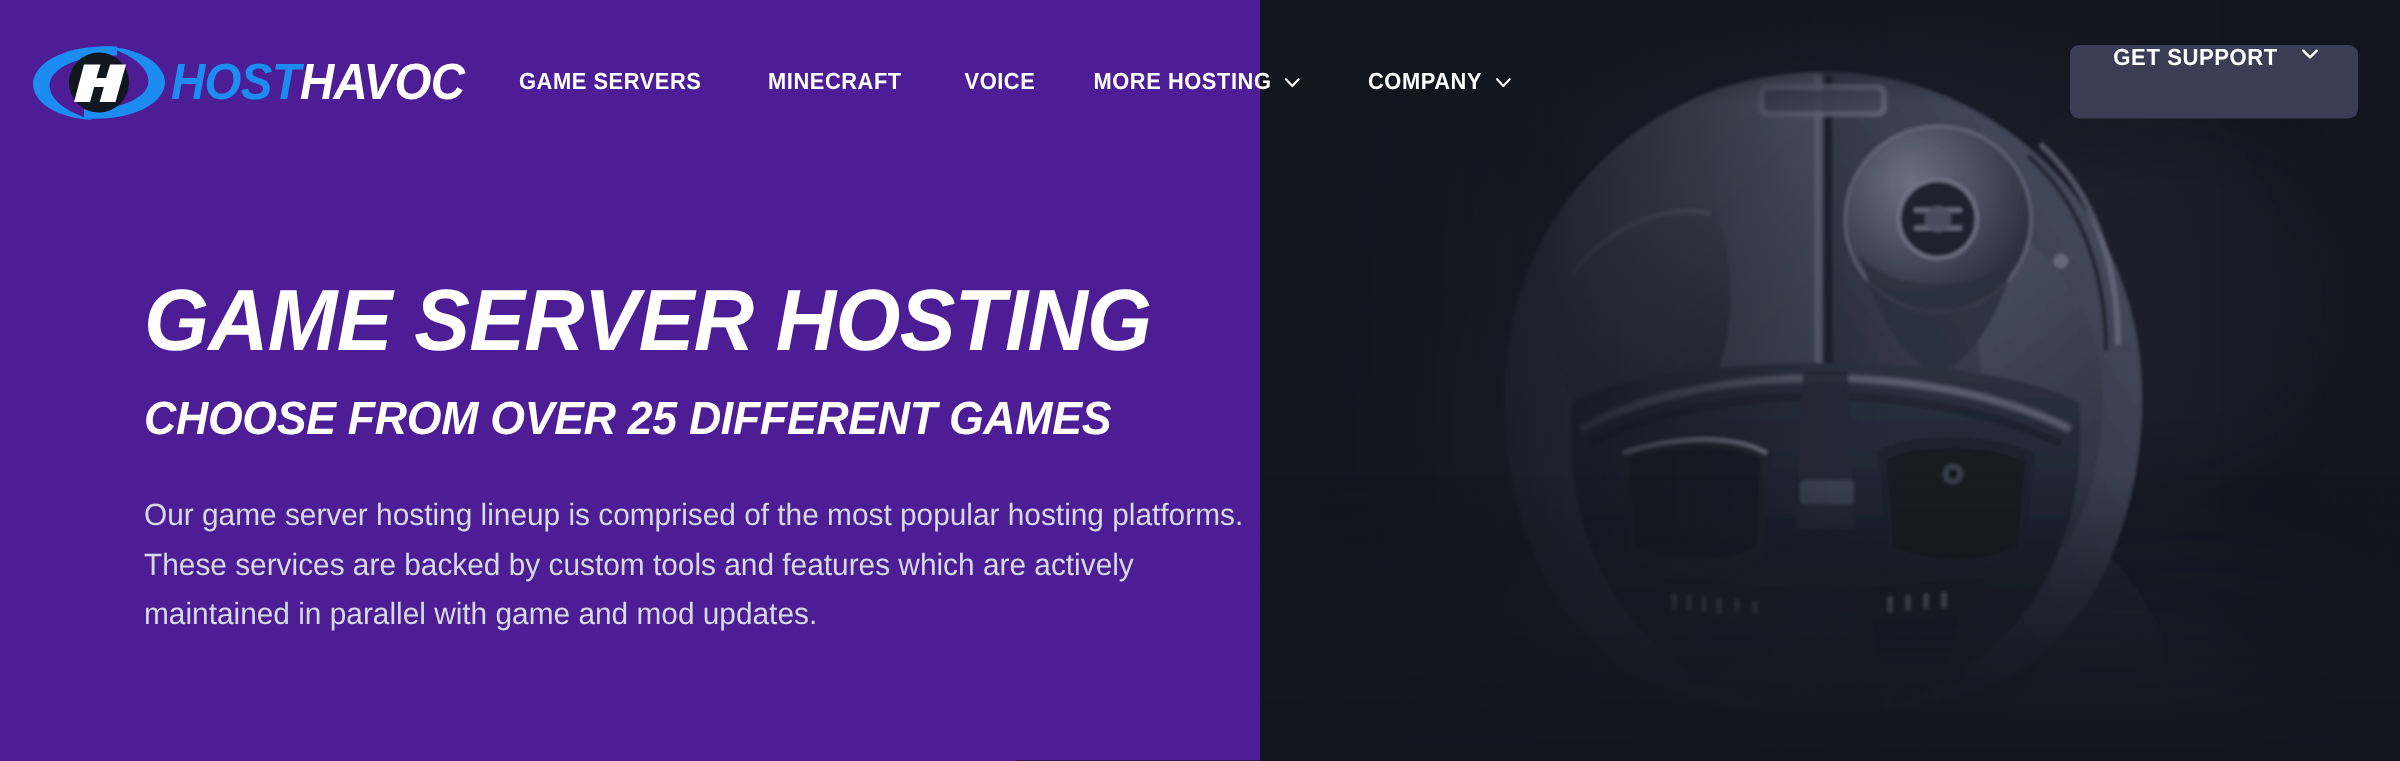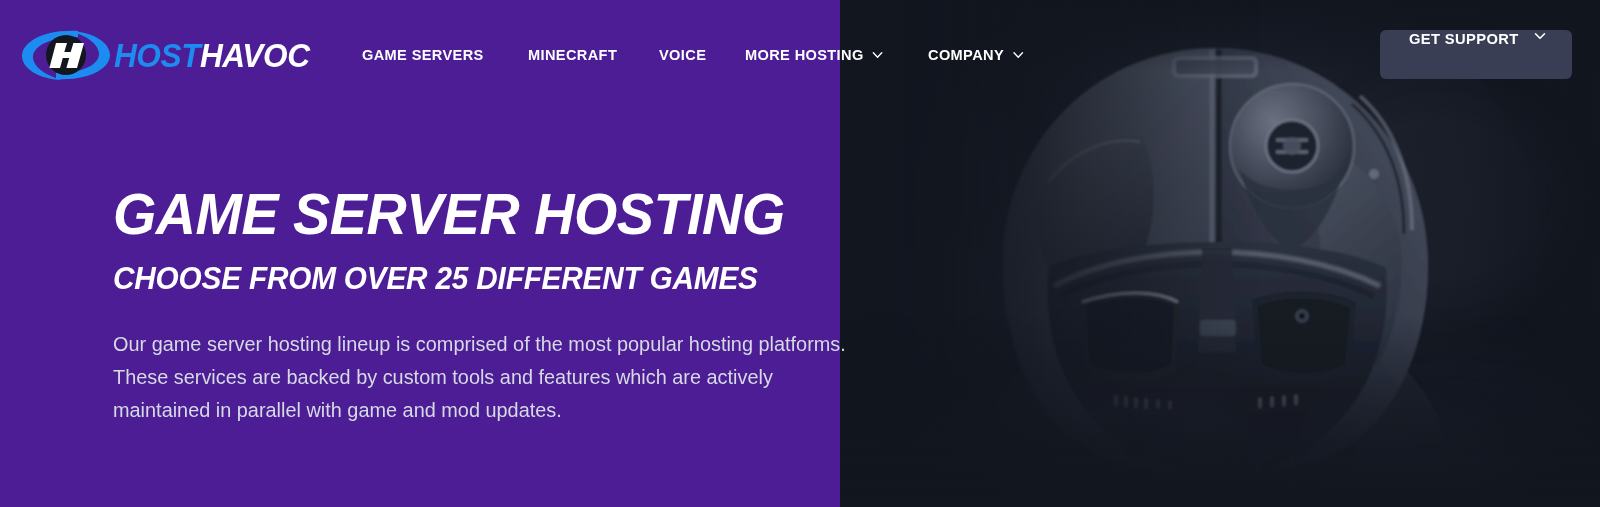--- a/index.html
+++ b/index.html
@@ -76,21 +76,21 @@
     white-space:nowrap;
     margin-left:2px;
     transform:scaleX(0.93);
     transform-origin:left center;
   }
   .logo-word .w-host  { color:#1d8cf0; }
   .logo-word .w-havoc { color:#ffffff; }
 
   .nav {
     display:flex; align-items:center;
-    margin-left:38px;
+    margin-left:22px;
     height:100%;
   }
   .nav-item {
     display:flex; align-items:center; gap:9px;
     color:#ffffff;
     font-size:15.5px;
     font-weight:bold;
     letter-spacing:0.4px;
     white-space:nowrap;
     padding:8px 0;
@@ -123,21 +123,21 @@
     font-size:15.5px;
     font-weight:bold;
     letter-spacing:0.4px;
     white-space:nowrap;
     transform:scaleX(0.95);
   }
 
   
   .hero-copy {
     position:absolute;
-    left:113px; top:185px;
+    left:96px; top:185px;
     width:830px;
     z-index:15;
   }
   .hero-title {
     color:#ffffff;
     font-size:58px;
     font-weight:bold;
     font-style:italic;
     line-height:1;
     letter-spacing:-0.5px;

